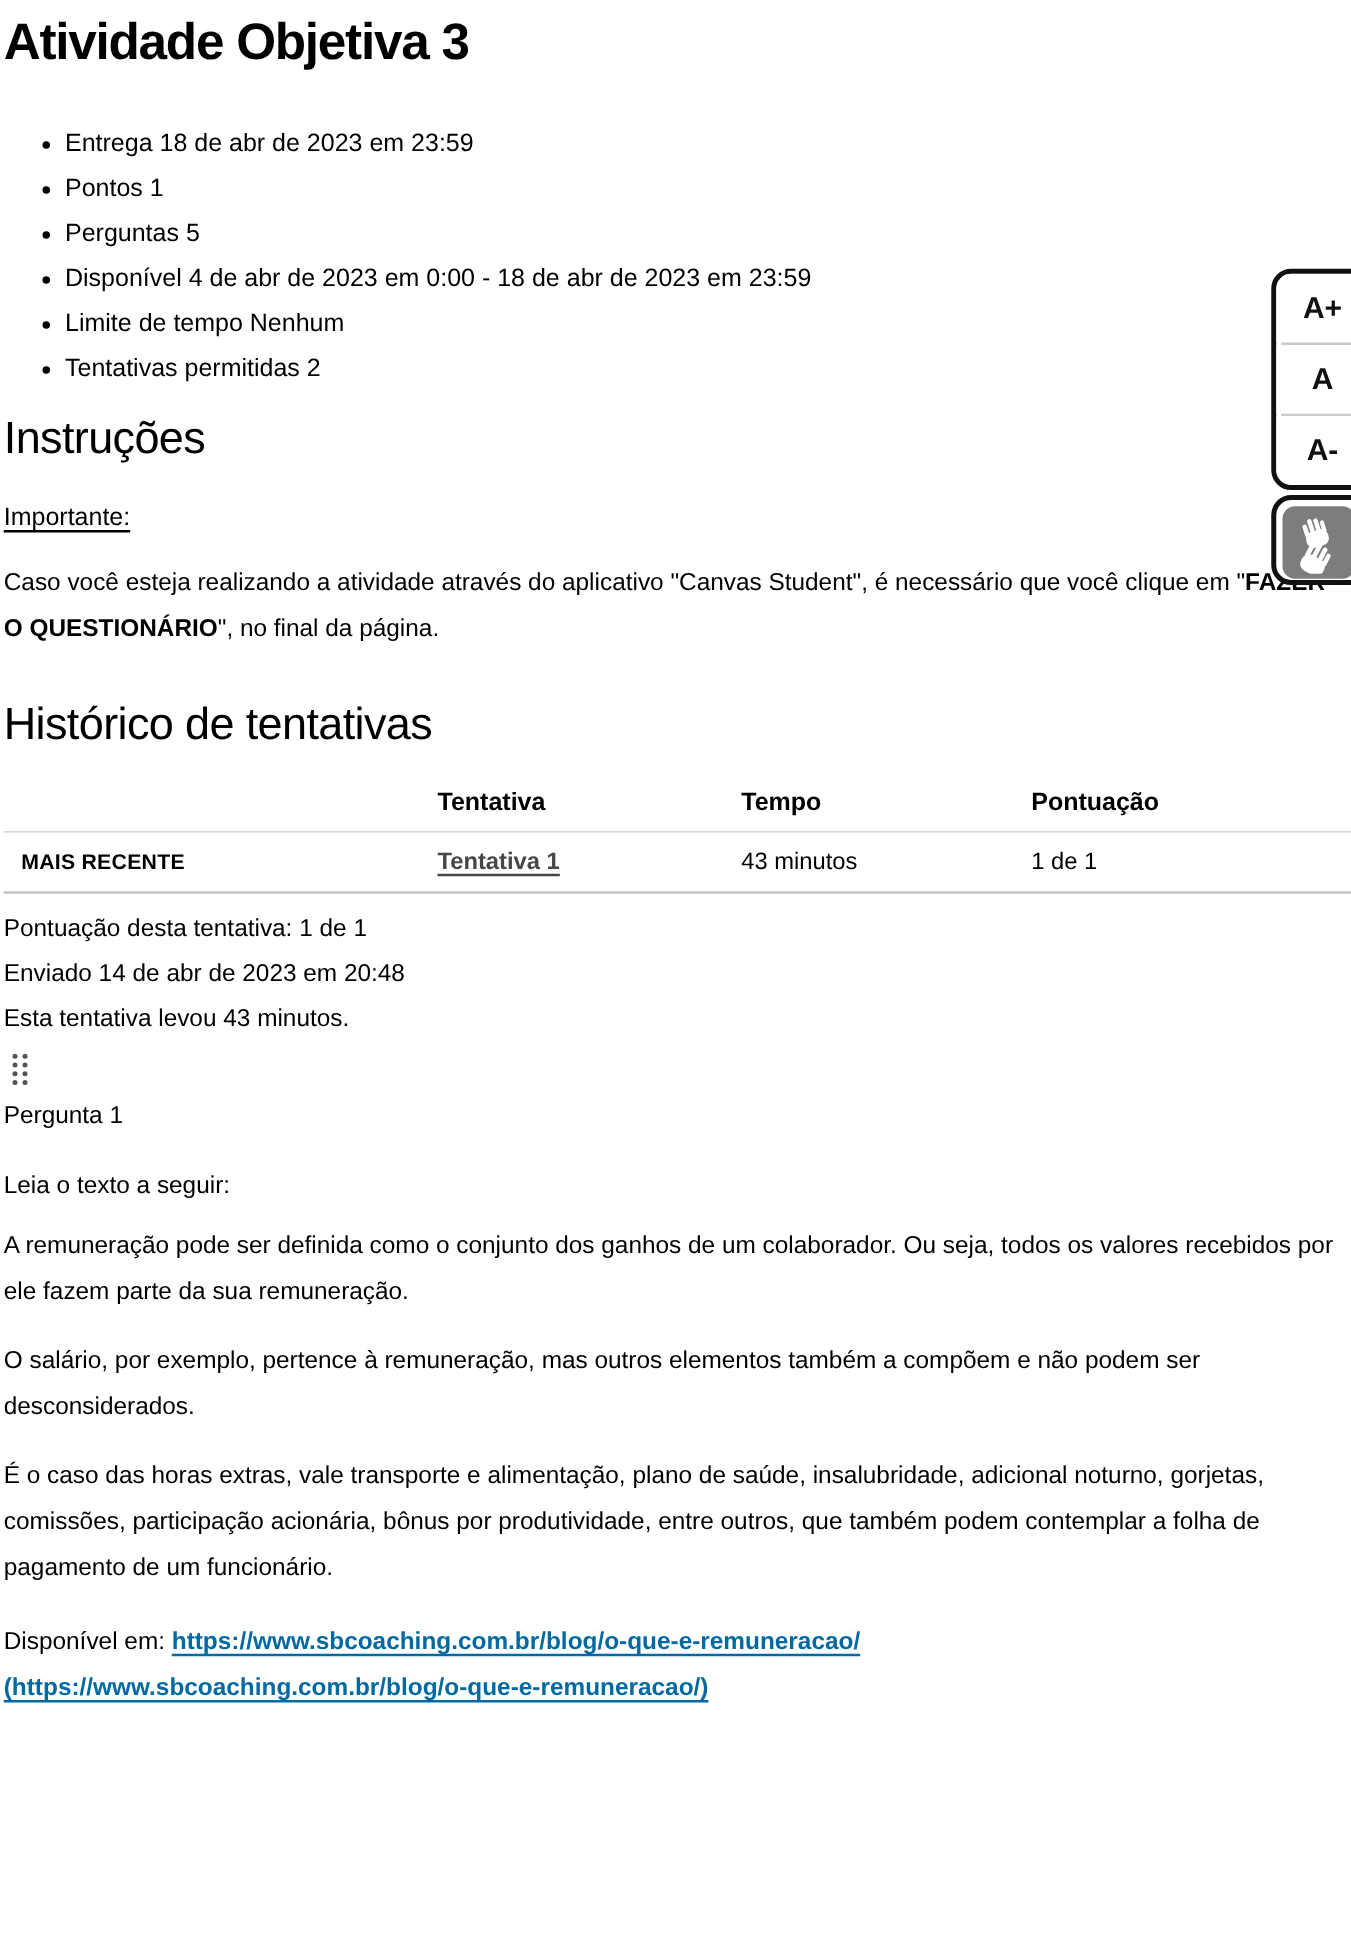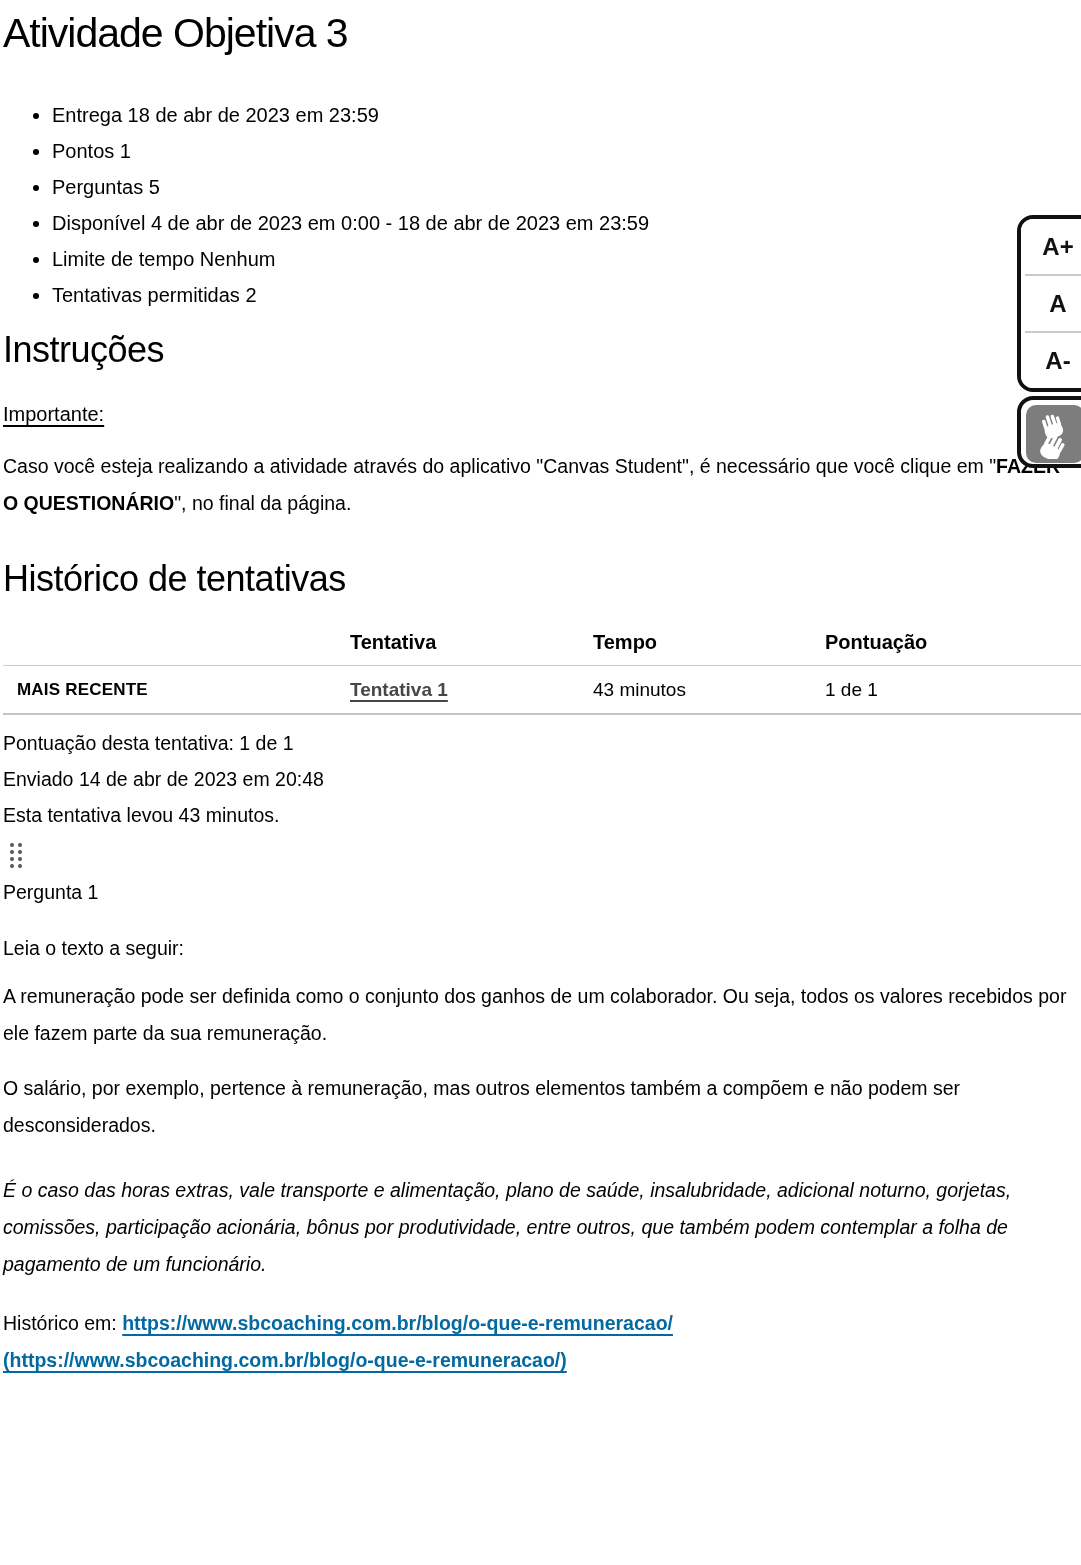--- a/index.html
+++ b/index.html
@@ -10,21 +10,21 @@
     margin: 0 auto;
     position: relative;
     overflow-x: hidden;
     font-family: "Liberation Sans", sans-serif;
     color: #000000;
   }
   .page { position: relative; width: 1081px; min-height: 1565px; padding: 6px 0 30px 3px; }
 
   h1.quiz-title {
     font-size: 41px;
-    font-weight: 400;
+    font-weight: 700;
     letter-spacing: -1px;
     margin: 4px 0 40px 0;
   }
   ul.quiz-details {
     list-style: disc;
     padding-left: 37px;
     margin: 12px;
   }
   ul.quiz-details li {
     font-size: 20px;
@@ -204,23 +204,23 @@
         <circle cx="12" cy="25" r="2"></circle>
     </g>
   </svg>
 
   <div class="question-meta" style="margin-top:4px;">Pergunta 1</div>
 
   <p class="q-lead">Leia o texto a seguir:</p>
 
   <p class="body-par" style="margin-top:18px;">A remuneração pode ser definida como o conjunto dos ganhos de um colaborador. Ou seja, todos os valores recebidos por ele fazem parte da sua remuneração.</p>
   <p class="body-par" style="margin-top:18px;">O salário, por exemplo, pertence à remuneração, mas outros elementos também a compõem e não podem ser desconsiderados.</p>
-  <p class="body-par" style="margin-top:28px;font-style:italic;">É o caso das horas extras, vale transporte e alimentação, plano de saúde, insalubridade, adicional noturno, gorjetas, comissões, participação acionária, bônus por produtividade, entre outros, que também podem contemplar a folha de pagamento de um funcionário.</p>
-
-  <p class="source-par"><span>Histórico em: </span><a href="#" class="src-link">https://www.sbcoaching.com.br/blog/o-que-e-remuneracao/</a><br><a href="#" class="src-link">(https://www.sbcoaching.com.br/blog/o-que-e-remuneracao/)</a></p>
+  <p class="body-par" style="margin-top:18px;">É o caso das horas extras, vale transporte e alimentação, plano de saúde, insalubridade, adicional noturno, gorjetas, comissões, participação acionária, bônus por produtividade, entre outros, que também podem contemplar a folha de pagamento de um funcionário.</p>
+
+  <p class="source-par"><span>Disponível em: </span><a href="#" class="src-link">https://www.sbcoaching.com.br/blog/o-que-e-remuneracao/</a><br><a href="#" class="src-link">(https://www.sbcoaching.com.br/blog/o-que-e-remuneracao/)</a></p>
 
   <div class="font-size-panel">
     <button class="font-size-btn">A+</button>
     <div class="fs-divider"></div>
     <button class="font-size-btn">A</button>
     <div class="fs-divider"></div>
     <button class="font-size-btn">A-</button>
   </div>
 
   <div class="libras-panel">

